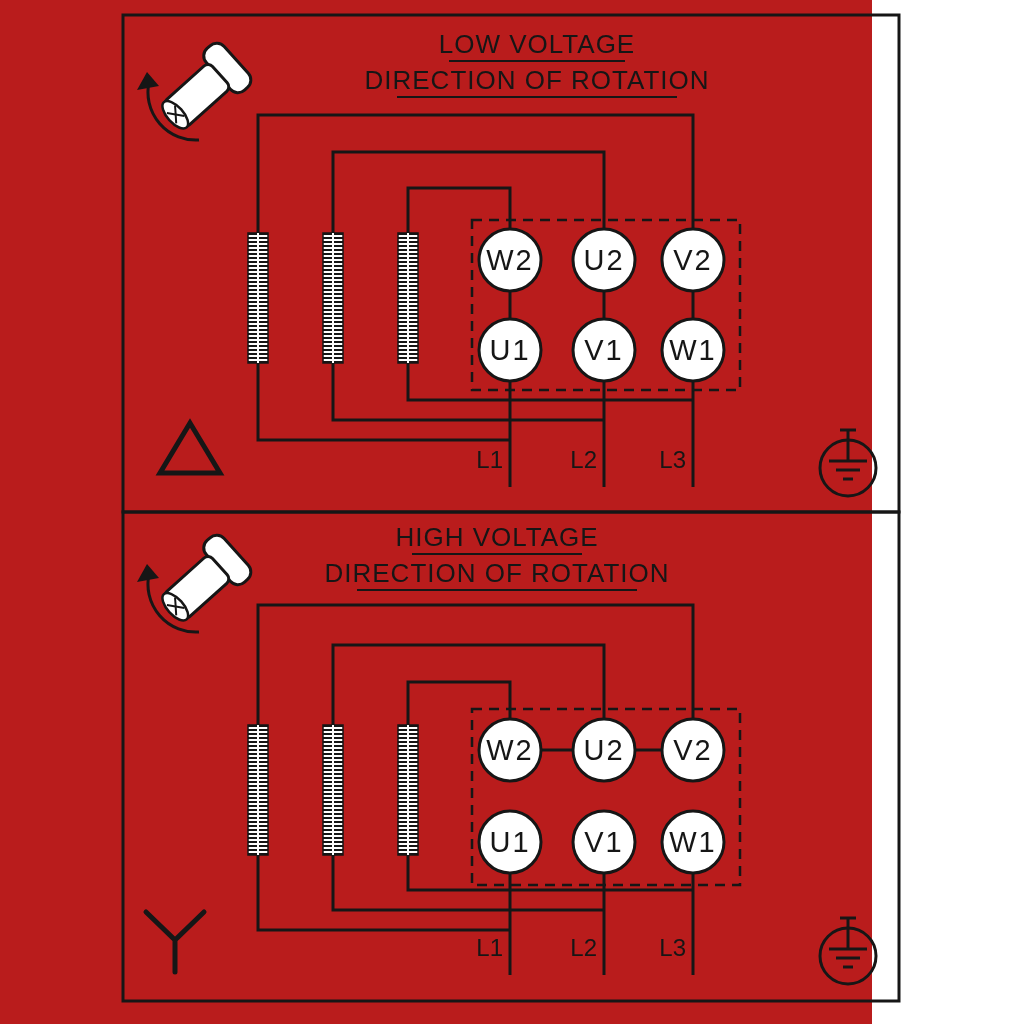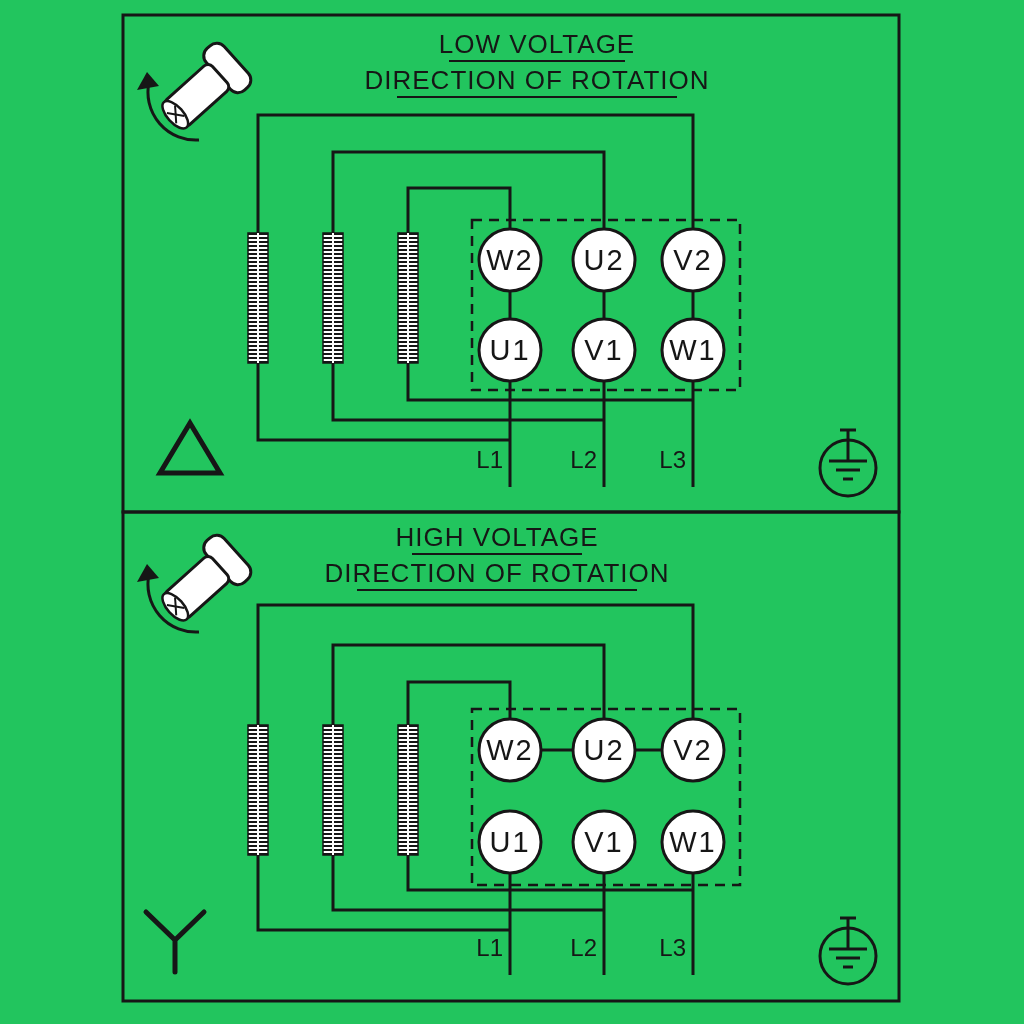--- a/index.html
+++ b/index.html
@@ -5,23 +5,23 @@
   html, body {
     margin: 0;
     padding: 0;
     background: #ffffff;
     width: 1024px;
     height: 1024px;
     font-family: "Liberation Sans", sans-serif;
   }
   .stage {
     position: relative;
-    width: 1024px;
+    width: 872px;
     height: 1024px;
-    background: #22c55e;
+    background: #b91c1c;
   }
   svg text {
     fill: #161616;
     font-family: "Liberation Sans", sans-serif;
   }
   .title {
     font-size: 26px;
     letter-spacing: 1px;
     text-anchor: middle;
   }

